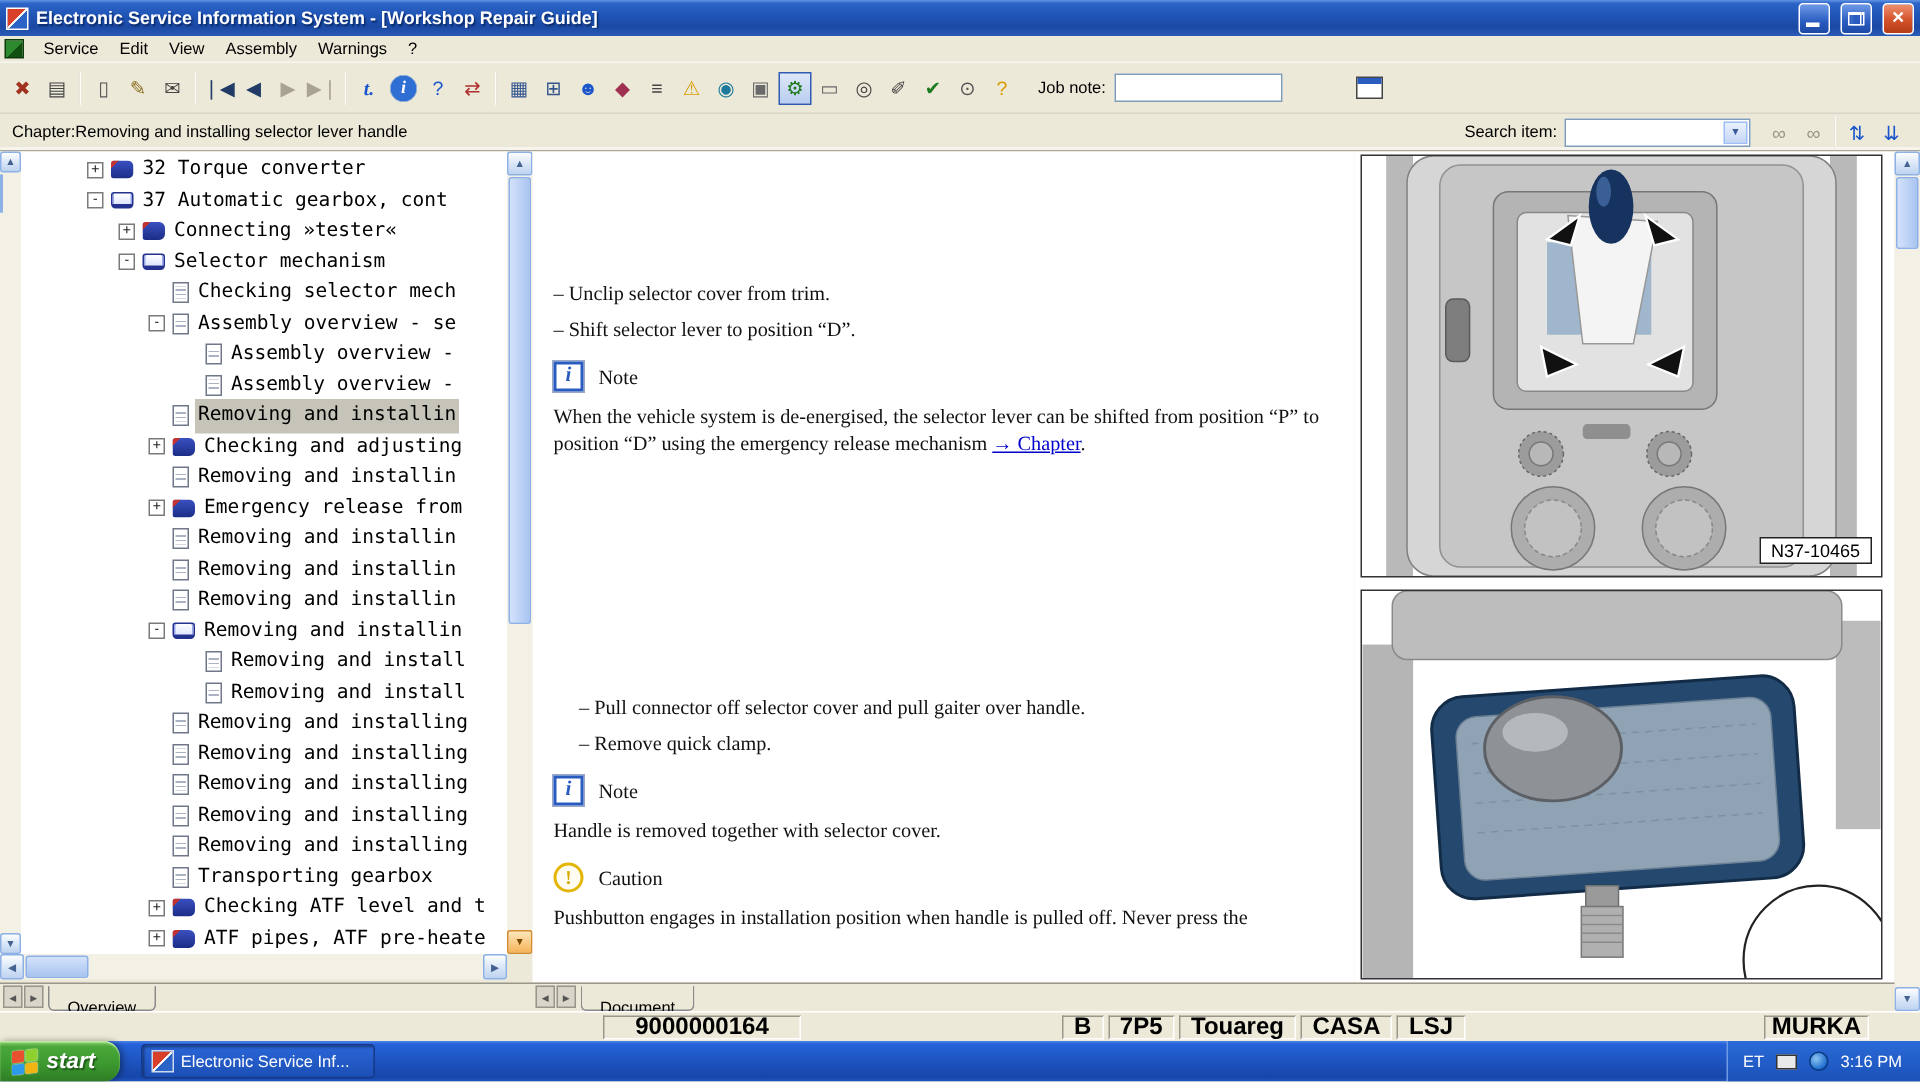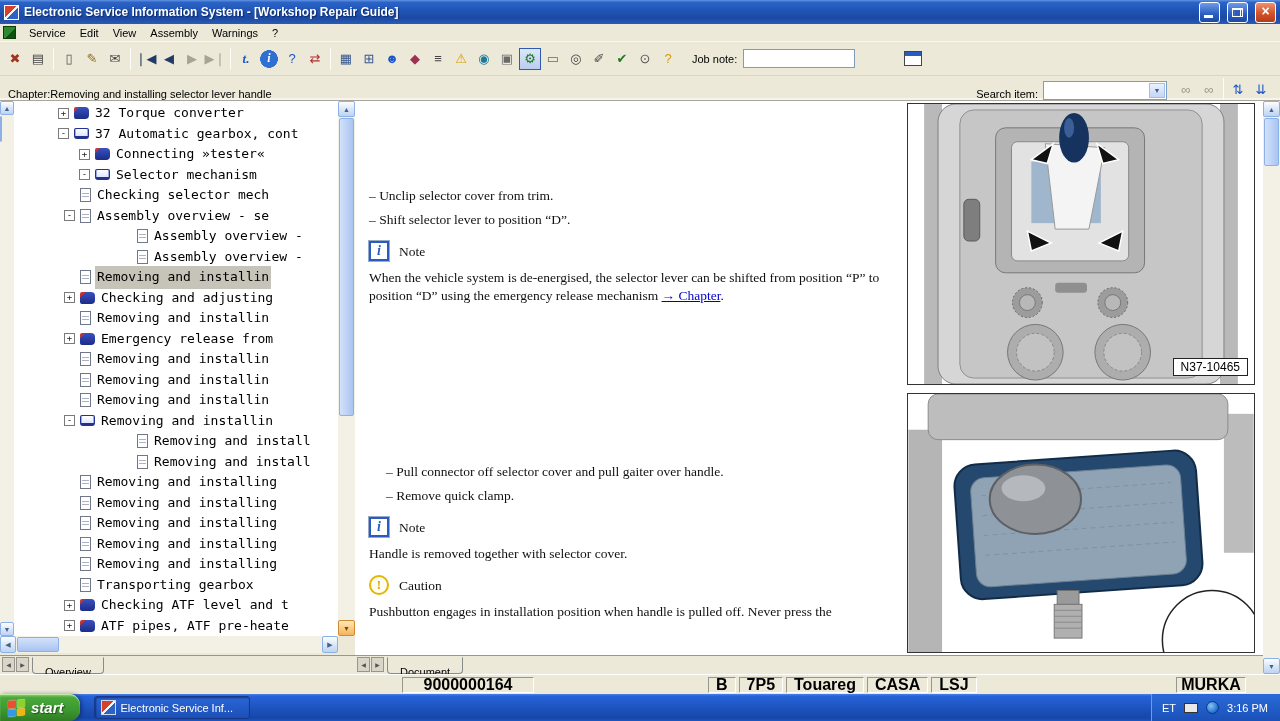--- a/index.html
+++ b/index.html
@@ -45,38 +45,38 @@
     font:bold italic 12px "Liberation Serif",serif; }
   .tbtn.active { border:1px solid #2f5bb5; background:linear-gradient(#dde7f8,#b9cdf0); }
   .tsep { width:1px; height:22px; background:#b9b5a8; border-right:1px solid #fdfcf8; margin:0 3px; flex:none; }
   .jobnote-label { font-size:11px; margin:0 5px 0 12px; white-space:nowrap; }
   .jobnote-input { width:112px; height:19px; border:1px solid #7f9db9; background:#fff; font-size:11px; padding:0 3px; }
   .props-icon { width:18px; height:15px; border:1px solid #444; background:#fff; position:relative; margin-left:48px; flex:none; }
   .props-icon::before { content:""; position:absolute; left:0; top:0; right:0; height:4px; background:#2a5cc0; }
 
   
   .subbar { position:absolute; left:0; top:76px; right:0; height:25px; background:#ece9d8;
-    display:flex; align-items:flex-end; font-size:11px; padding:0 8px; border-bottom:1px solid #aaa69a;
+    display:flex; align-items:center; font-size:11px; padding:0 8px; border-bottom:1px solid #aaa69a;
     box-shadow:inset 0 -2px 0 #f6f4ec; }
   .chapter-text { flex:1; white-space:nowrap; overflow:hidden; }
   .search-label { margin-right:5px; white-space:nowrap; }
   .search-combo { width:124px; height:19px; background:#fff; border:1px solid #7f9db9; position:relative; margin-right:8px; }
   .combo-input { position:absolute; left:1px; top:1px; bottom:1px; right:18px; border:none; font-size:11px; padding:0 3px; outline:none; }
   .combo-btn { position:absolute; right:1px; top:1px; bottom:1px; width:16px;
     background:linear-gradient(#eaf1fd,#c4d6f5); border:1px solid #9ebef5; display:flex; align-items:center; justify-content:center; }
   .combo-btn::after { content:"▼"; font-size:7px; color:#3a5a9c; }
 
   
   .main { position:absolute; left:0; top:101px; width:1280px; height:573px; background:#ece9d8; }
 
   
   .tree-content { position:absolute; left:14px; top:0; width:324px; height:535px; background:#fff;
     overflow:hidden; font:13px/20.5px "DejaVu Sans Mono",monospace; padding-top:2px; }
   .trow { height:20.5px; display:flex; align-items:center; white-space:nowrap; }
-  .lvl1 { padding-left:44px; } .lvl2 { padding-left:65px; } .lvl3 { padding-left:50px; } .lvl4 { padding-left:107px; }
+  .lvl1 { padding-left:44px; } .lvl2 { padding-left:65px; } .lvl3 { padding-left:85px; } .lvl4 { padding-left:107px; }
   .exp { width:11px; height:11px; flex:none; border:1px solid #7a7a7a; background:#fff;
     font:9px/9px "DejaVu Sans Mono",monospace; text-align:center; color:#222; margin-right:5px; }
   .ti { flex:none; margin-right:4px; }
   .ti-book { width:15px; height:12px; border-radius:2px 4px 4px 2px;
     background:linear-gradient(135deg,#c03333 0 20%,transparent 20%),linear-gradient(#3a50c0,#1b2d86); }
   .ti-bookopen { width:15px; height:11px; background:linear-gradient(#ffffff,#dfe6ff);
     border:1px solid #23318f; border-bottom-width:3px; border-radius:2px 2px 3px 3px;
     box-shadow:inset 1px 0 0 #9aa8e8, inset -1px 0 0 #9aa8e8; }
   .ti-doc { width:11px; height:14px; background:#fff; border:1px solid #6f7788;
     box-shadow:inset 0 -2px 0 #fff;

